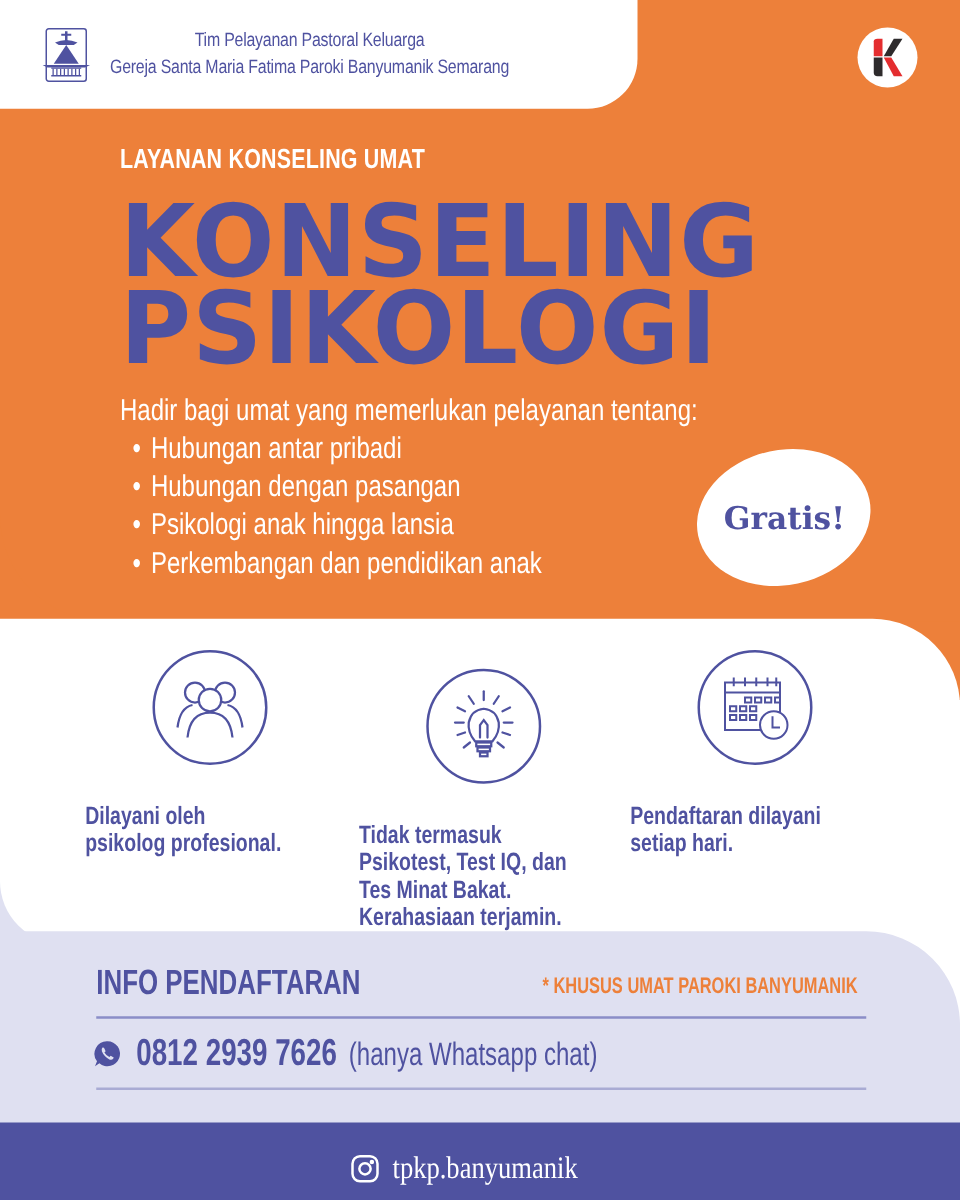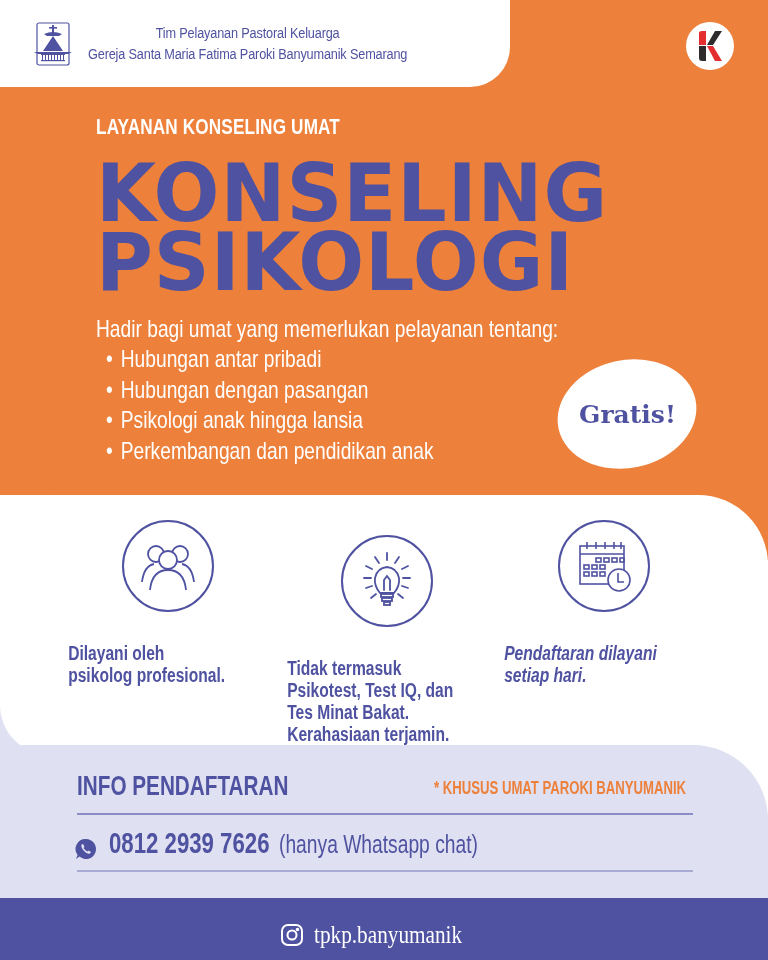--- a/index.html
+++ b/index.html
@@ -33,30 +33,30 @@
   #services li::before { content:"\2022"; margin-right:10px; }
 
   #gratis-bubble { left:557px; top:360px; width:140px; height:108px; background:#ffffff; border-radius:50%; transform:rotate(-12deg); display:flex; align-items:center; justify-content:center; }
   #gratis-text { color:#4f52a0; font-family:"DejaVu Serif", serif; font-weight:bold; font-size:25px; transform:rotate(12deg); }
 
   .feature { width:200px; text-align:left; }
   .feature .ring { width:92px; height:92px; border:2.5px solid #4f52a0; border-radius:50%; margin:0 auto; display:flex; align-items:center; justify-content:center; box-sizing:border-box; }
   .feature .ftext { margin-top:30px; color:#4f52a0; font-weight:bold; font-size:20px; line-height:22px; transform:scaleX(0.78); transform-origin:center top; }
   #feature-1 { left:68px; top:520px; }
   #feature-2 { left:287px; top:535px; }
-  #feature-3 { left:504px; top:520px;font-style:italic; }
+  #feature-3 { left:504px; top:520px; }
   #feature-1 .ftext { width:256px; margin-left:-28px; }
   #feature-2 .ftext { width:256px; margin-left:-28px; }
   #feature-3 .ftext { width:256px; margin-left:-28px; }
 
   #info-title { left:77px; top:770px; color:#4f52a0; font-weight:bold; font-size:28px; white-space:nowrap; transform:scaleX(0.74); transform-origin:left top; }
   #info-note { left:434px; top:778px; color:#ed803a; font-weight:bold; font-size:18px; white-space:nowrap; transform:scaleX(0.73); transform-origin:left top; }
   #divider-1 { left:77px; top:813px; width:616px; height:2px; background:#8b8dc7; }
   #divider-2 { left:77px; top:870px; width:616px; height:2px; background:#a9abd4; }
-  #contact-row { left:75px; top:826px; display:flex; align-items:flex-end; color:#4f52a0; white-space:nowrap; }
+  #contact-row { left:75px; top:826px; display:flex; align-items:center; color:#4f52a0; white-space:nowrap; }
   #wa-icon { width:22px; height:22px; margin-right:12px; }
   #phone { font-weight:bold; font-size:30px; transform:scaleX(0.74); transform-origin:left center; display:inline-block; width:160px; }
   #phone-note { font-size:26px; transform:scaleX(0.74); transform-origin:left center; display:inline-block; margin-left:10px; }
 
   #ig-wrap { display:flex; align-items:center; color:#ffffff; }
   #ig-icon { width:24px; height:24px; margin-right:10px; }
   #ig-handle { font-size:25px; transform:scaleX(0.85); transform-origin:left center; display:inline-block; }
 </style>
 </head>
 <body>

